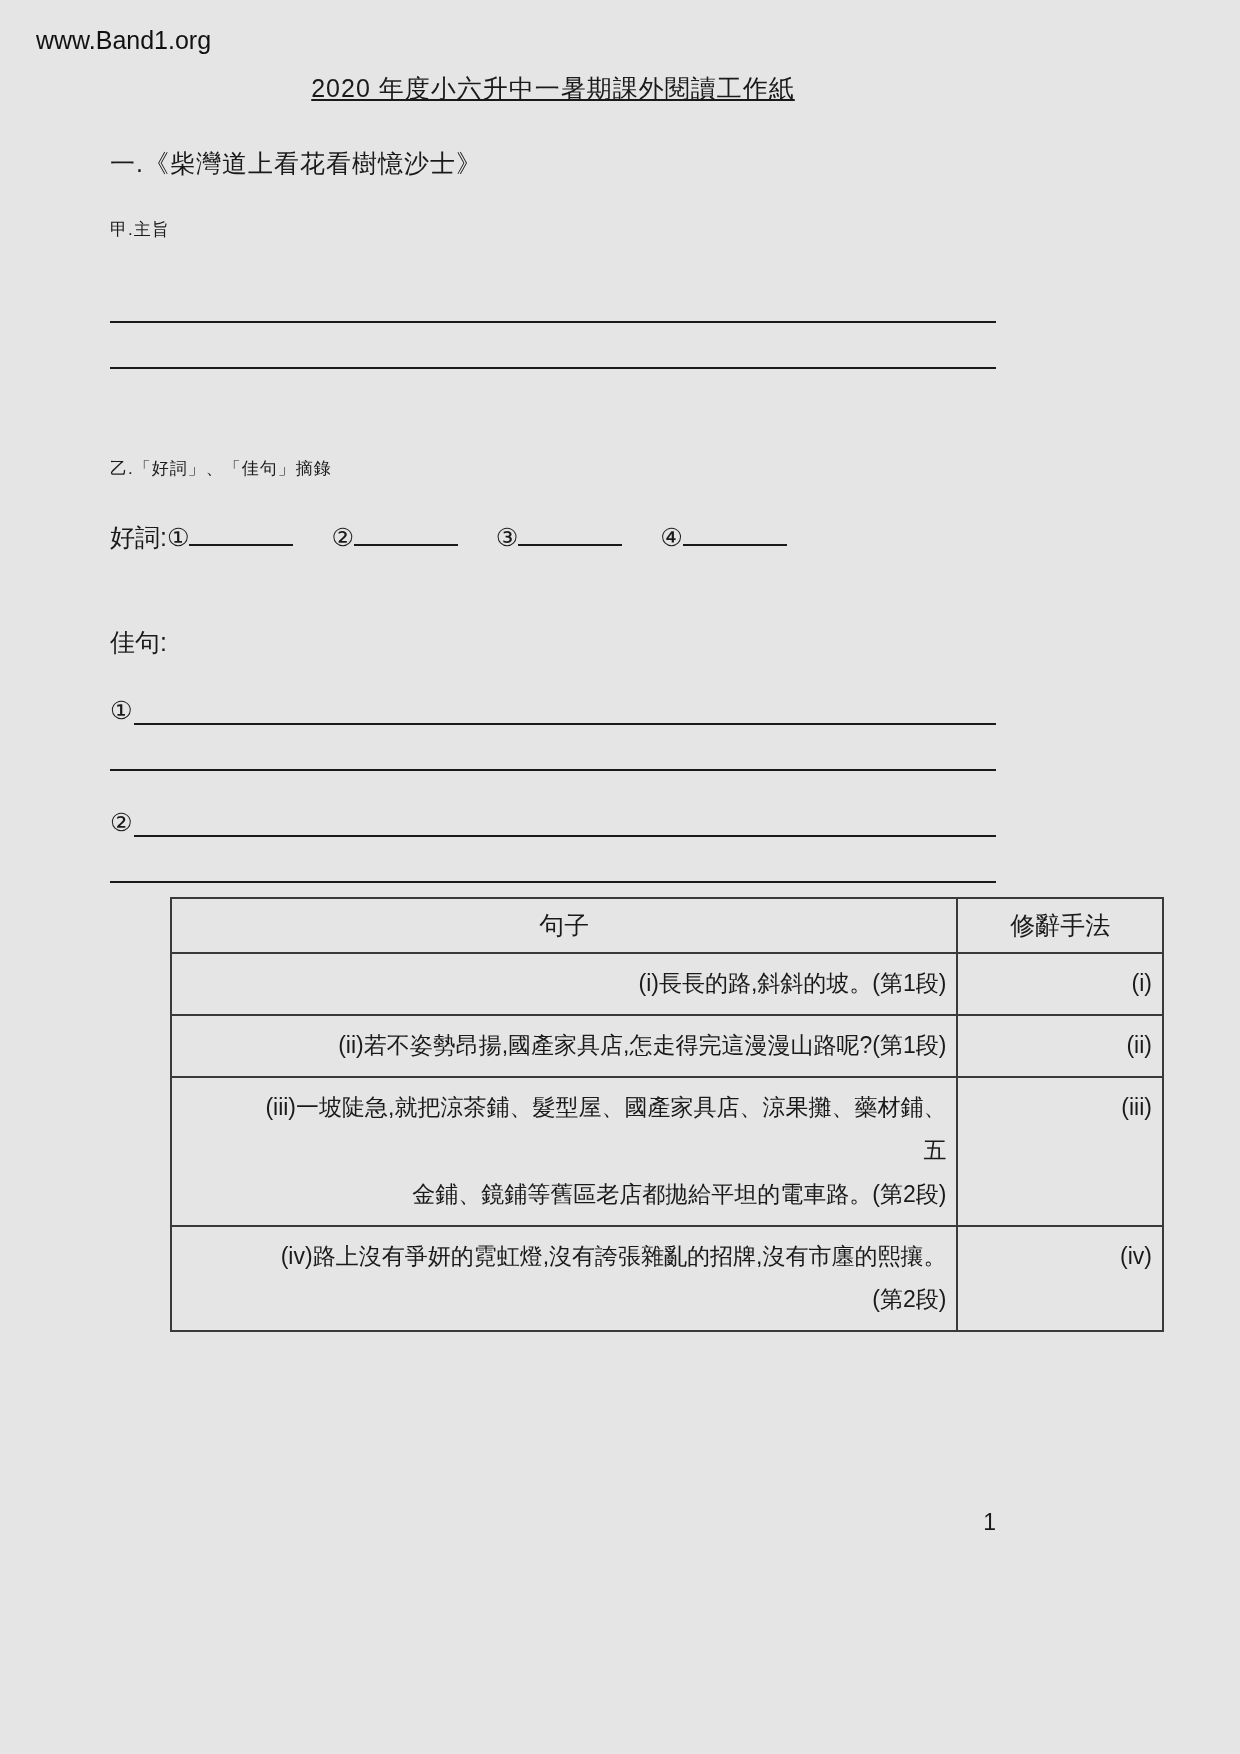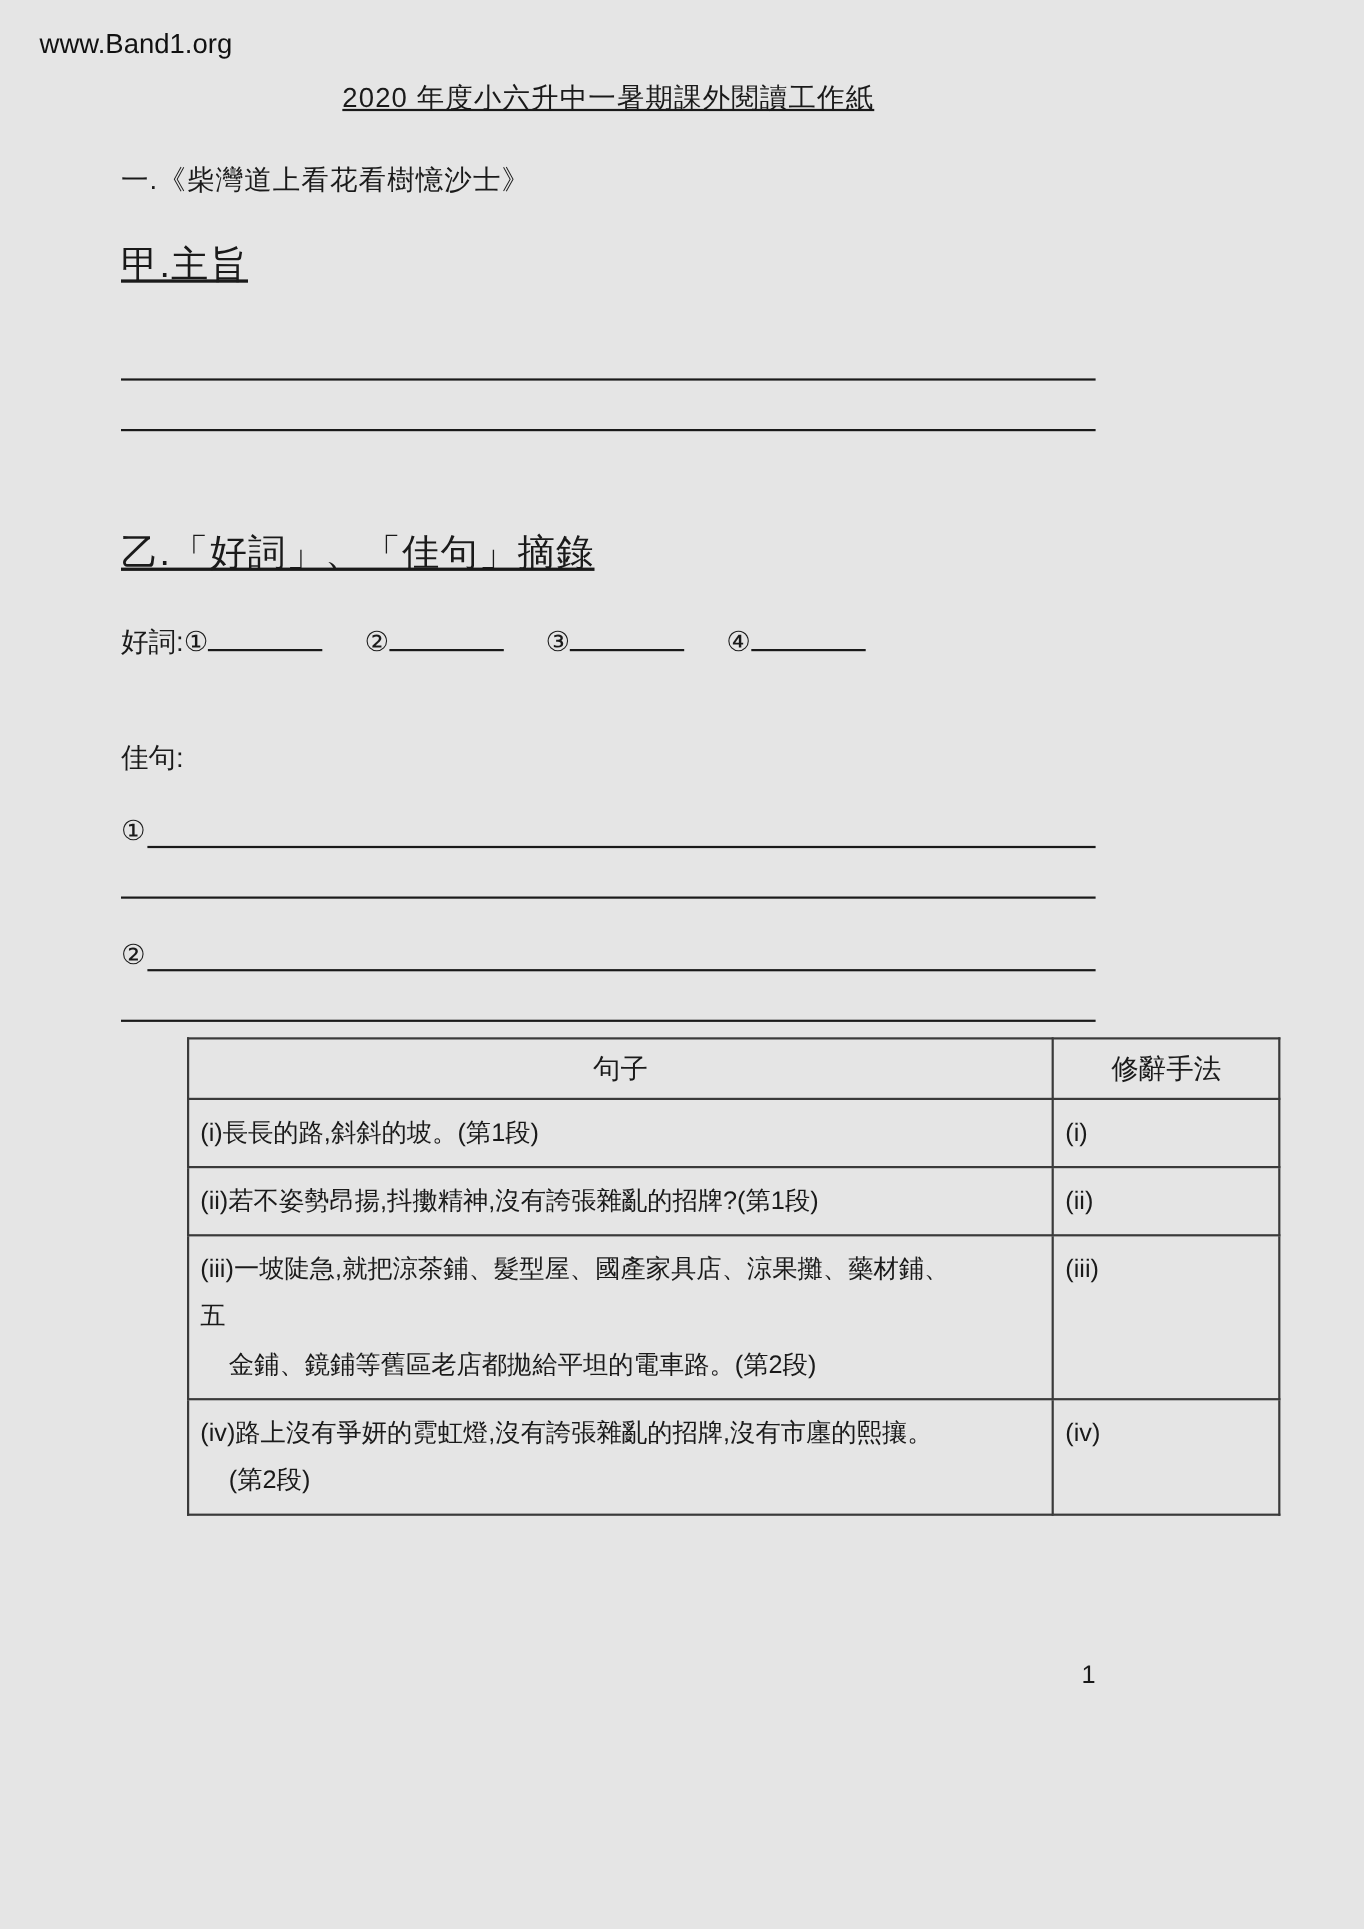--- a/index.html
+++ b/index.html
@@ -42,21 +42,21 @@
   }
   .blank {
     display: inline-block;
     border-bottom: 2px solid #1a1a1a;
     height: 1.05em;
     vertical-align: baseline;
   }
   .blank.name-blank { width: 100px; margin-right: 14px; }
   .blank.id-blank { width: 118px; }
   .sec-heading { margin-top: 42px; font-size: 25px; letter-spacing: 1px; }
-  .part-heading { margin-top: 38px; font-size: 34px; letter-spacing: 1px; text-decoration: underline; }
+  .part-heading { margin-top: 38px; font-size: 17px; letter-spacing: 1px; }
   .rule-line {
     border-bottom: 2px solid #1a1a1a;
     height: 40px;
     width: 100%;
   }
   .rule-line.first { margin-top: 42px; }
   .rule-line.gap { margin-top: 6px; }
   .partB-heading { margin-top: 88px; }
   .words-row {
     margin-top: 40px;
@@ -91,21 +91,21 @@
     margin-left: 60px;
     width: 994px;
     border-collapse: collapse;
     font-size: 23px;
     color: #1a1a1a;
   }
   .rhetoric-table th, .rhetoric-table td {
     border: 2px solid #3a3a3a;
     padding: 8px 10px;
     vertical-align: top;
-    text-align: left;
+    text-align: right;
     font-weight: normal;
   }
   .rhetoric-table th {
     text-align: center;
     font-size: 25px;
     padding: 10px 10px;
   }
   .rhetoric-table .col-sentence { width: 658px; }
   .rhetoric-table .col-answer { width: 172px; }
   .rhetoric-table td { line-height: 1.9; }
@@ -172,21 +172,21 @@
       </thead>
       <tbody>
         <tr>
           <td>
             <div class="cell-line">(i)長長的路,斜斜的坡。(第1段)</div>
           </td>
           <td>(i)</td>
         </tr>
         <tr>
           <td>
-            <div class="cell-line">(ii)若不姿勢昂揚,抖擻精神,沒有誇張雜亂的招牌?(第1段)</div>
+            <div class="cell-line">(ii)若不姿勢昂揚,國產家具店,怎走得完這漫漫山路呢?(第1段)</div>
           </td>
           <td>(ii)</td>
         </tr>
         <tr>
           <td>
             <div class="cell-line">(iii)一坡陡急,就把涼茶鋪、髮型屋、國產家具店、涼果攤、藥材鋪、</div>
             <div class="cell-line">五</div>
             <div class="cell-line indent">金鋪、鏡鋪等舊區老店都拋給平坦的電車路。(第2段)</div>
           </td>
           <td>(iii)</td>

